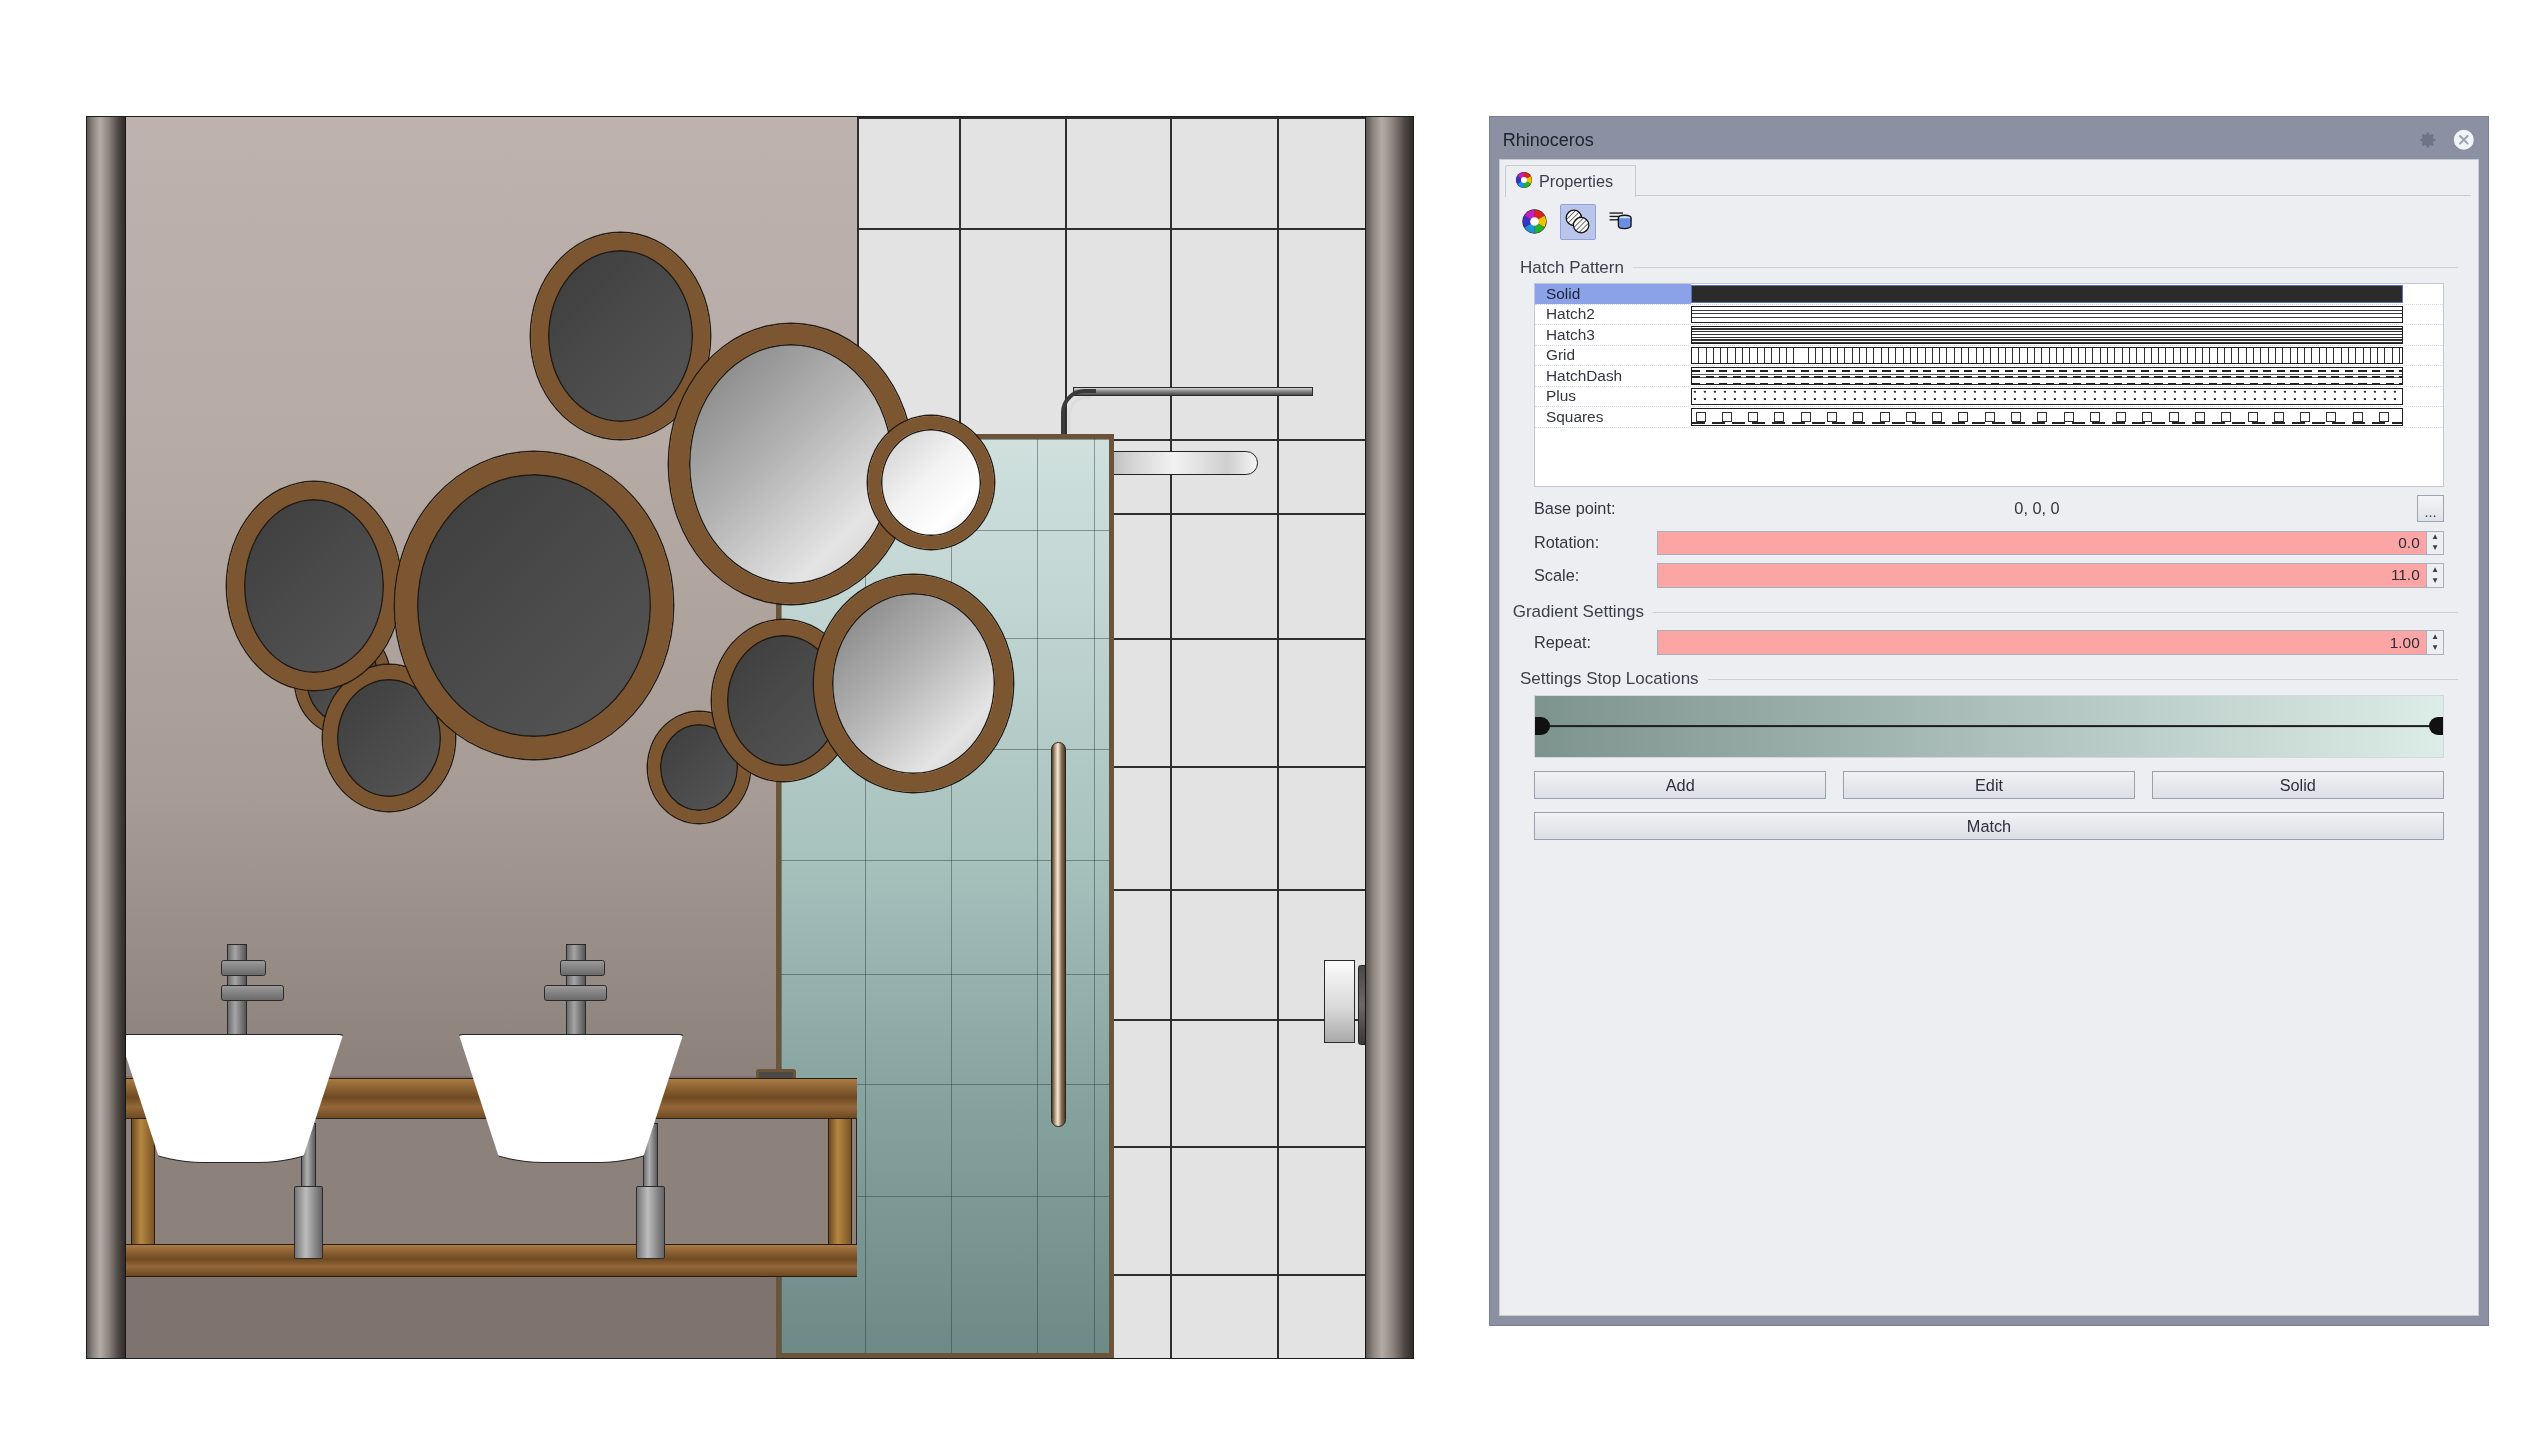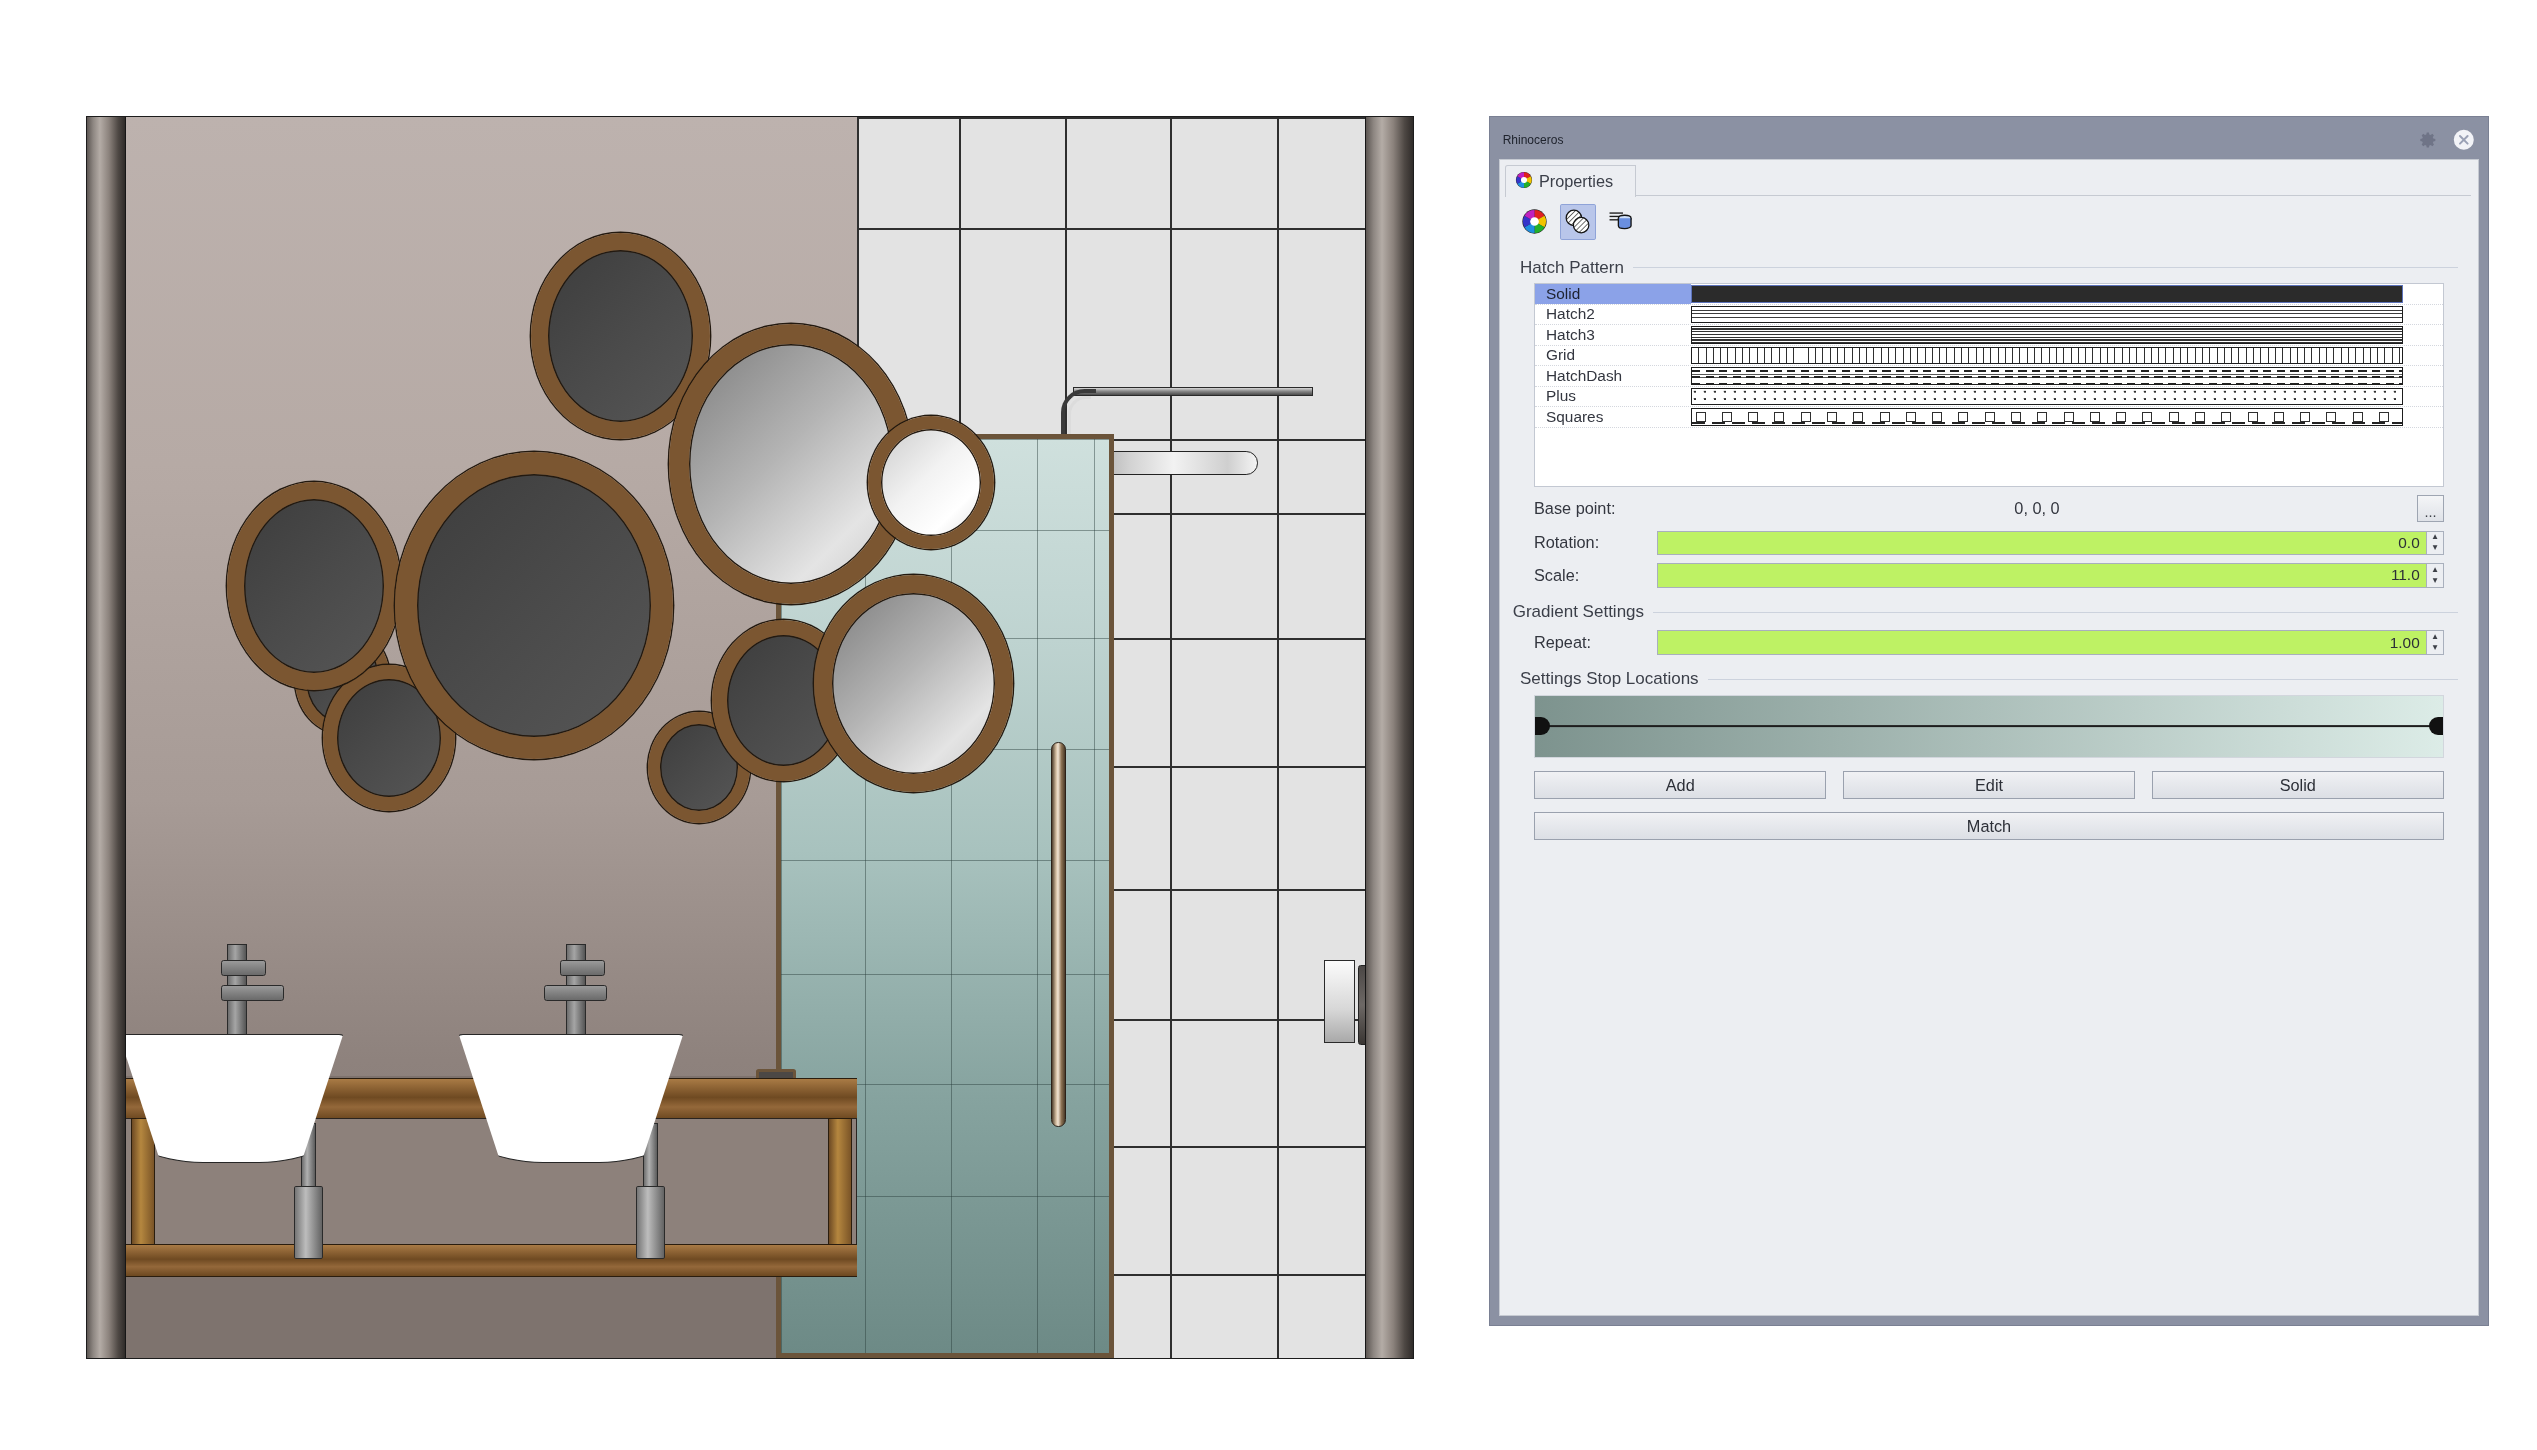--- a/index.html
+++ b/index.html
@@ -85,21 +85,21 @@
   .drain{position:absolute;background:linear-gradient(to right,#6e6e6e,#b0b0b0 40%,#5c5c5c);
     border:1.4px solid #2a2a2a;box-sizing:border-box;}
   .trap{position:absolute;background:linear-gradient(to right,#757575,#bdbdbd 40%,#636363);
     border:1.4px solid #2a2a2a;box-sizing:border-box;border-radius:1.8px;}
   #lower-wall{position:absolute;left:38px;width:732px;background:#7e736e;}
 
   
   #rhino-panel{position:absolute;left:1489px;top:116px;width:1000px;height:1210px;
     background:#8b91a3;border:0.9px solid #7a8093;box-sizing:border-box;}
   #panel-title-bar{position:relative;height:46px;display:flex;align-items:center;
-    padding:0 11px 0 12.7px;color:#20242e;font-size:12px;}
+    padding:0 11px 0 12.7px;color:#20242e;font-size:18px;}
   #panel-title-bar .spacer{flex:1;}
   .titlebar-btn{width:27px;height:27px;margin-left:9px;display:flex;align-items:center;
     justify-content:center;cursor:pointer;}
 
   #panel-body{position:absolute;left:9px;top:42px;right:9px;bottom:9px;
     background:#eceef2;border:0.9px solid #c6cad2;box-sizing:border-box;}
 
   #tab-strip{position:relative;height:31px;margin:5.4px 0 0 5.4px;}
   #tab-properties{position:absolute;left:0;top:0;height:31px;display:flex;align-items:center;
     gap:6.3px;padding:0 22px 0 8.2px;background:#eceef2;border:0.9px solid #c6cad2;border-bottom:none;
@@ -121,21 +121,21 @@
   .pat-name{width:156px;display:flex;align-items:center;padding-left:11px;font-size:15.4px;color:#33363f;
     box-sizing:border-box;}
   .pat-swatch{flex:1;margin:0.9px 40px 0.9px 0;border:0.9px solid #1d1d1d;box-sizing:border-box;
     background:#ffffff;overflow:hidden;position:relative;}
   .pat-row.selected .pat-name{background:#8ba2e8;color:#1d2230;}
   .pat-row.selected .pat-swatch{background:#2b2b2b;border-color:#5d73bb;}
 
   .field-row{display:flex;align-items:center;margin:8.2px 34px 0 34px;font-size:16.3px;color:#33363f;}
   .field-label{width:123px;flex:none;}
   .field-value-center{flex:1;text-align:center;}
-  .txtbox{flex:1;height:24.5px;background:#bef264;border:0.9px solid #a9b0bd;box-sizing:border-box;
+  .txtbox{flex:1;height:24.5px;background:#fca5a5;border:0.9px solid #a9b0bd;box-sizing:border-box;
     display:flex;align-items:center;justify-content:flex-end;padding-right:6.3px;font-size:15.4px;color:#2c2f37;}
   .spin{width:17px;height:24.5px;border:0.9px solid #a9b0bd;border-left:none;box-sizing:border-box;
     background:#eceef2;display:flex;flex-direction:column;cursor:pointer;}
   .spin span{flex:1;display:flex;align-items:center;justify-content:center;font-size:8.2px;color:#3c3f47;line-height:1;}
   .dots-btn{width:27px;height:27px;background:linear-gradient(to bottom,#f4f5f7,#dfe2e8);
     border:0.9px solid #9ea5b2;box-sizing:border-box;display:flex;align-items:flex-end;
     justify-content:center;font-size:14.5px;color:#3c3f47;padding-bottom:1.8px;cursor:pointer;}
 
   #fillstyle-combo{flex:1;height:27px;background:#ffffff;border:0.9px solid #a9b0bd;box-sizing:border-box;
     display:flex;align-items:center;cursor:pointer;}

